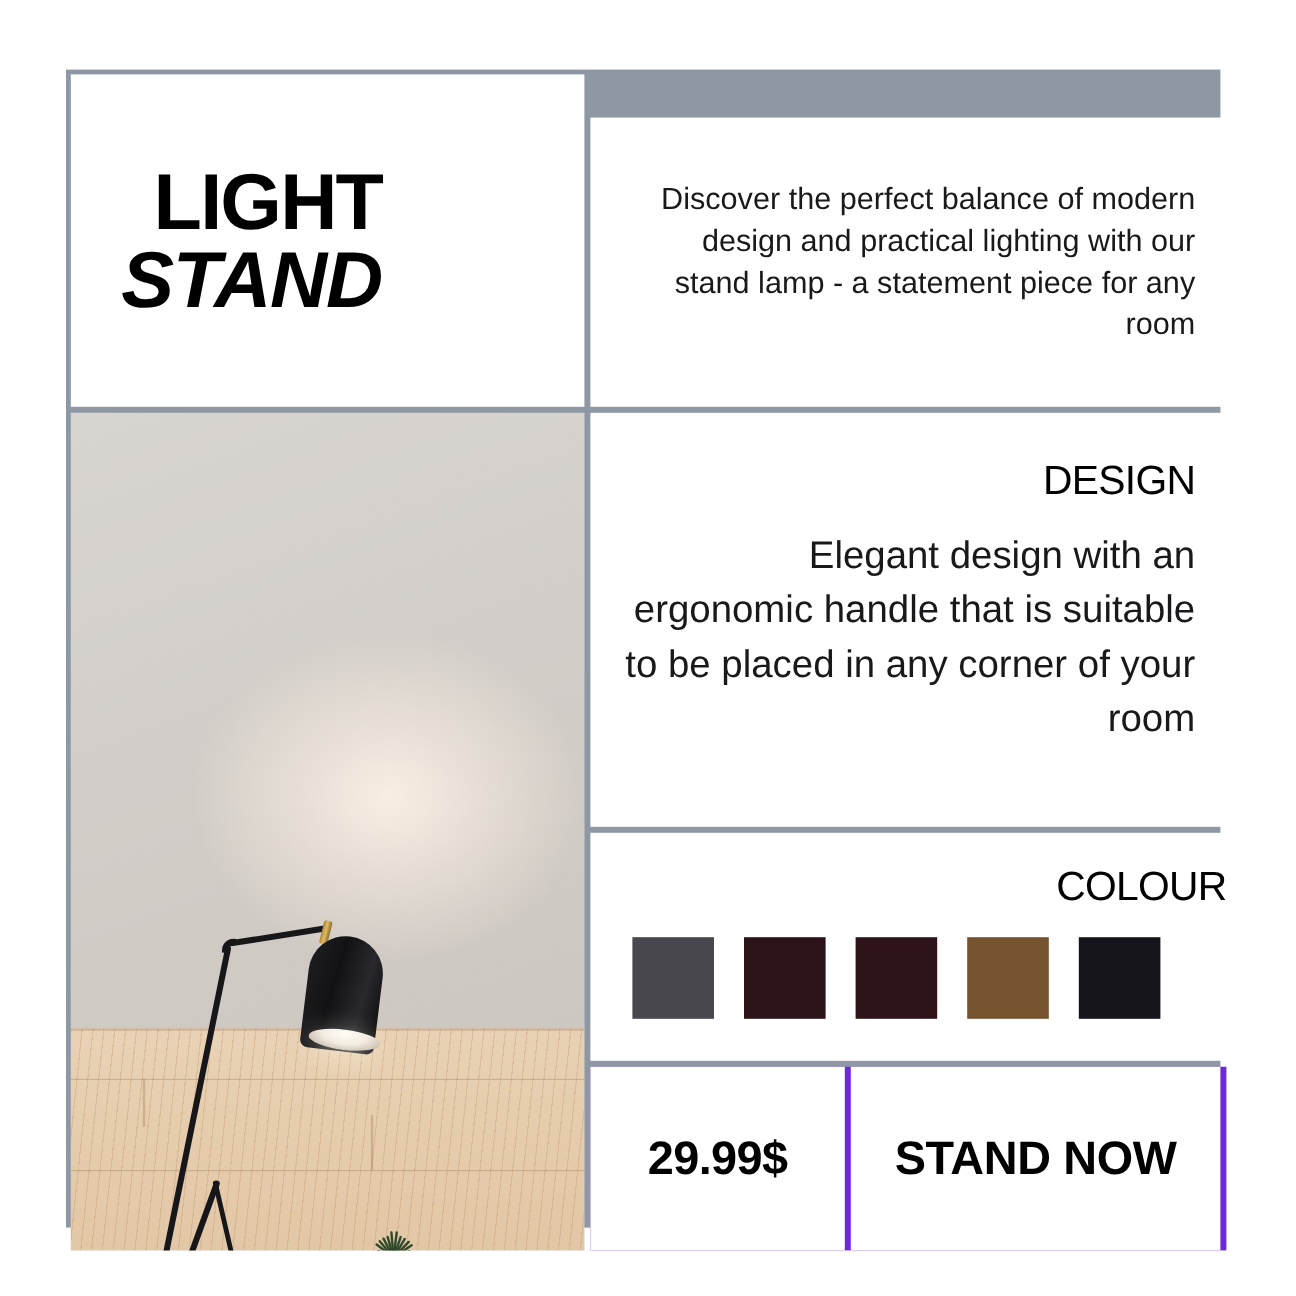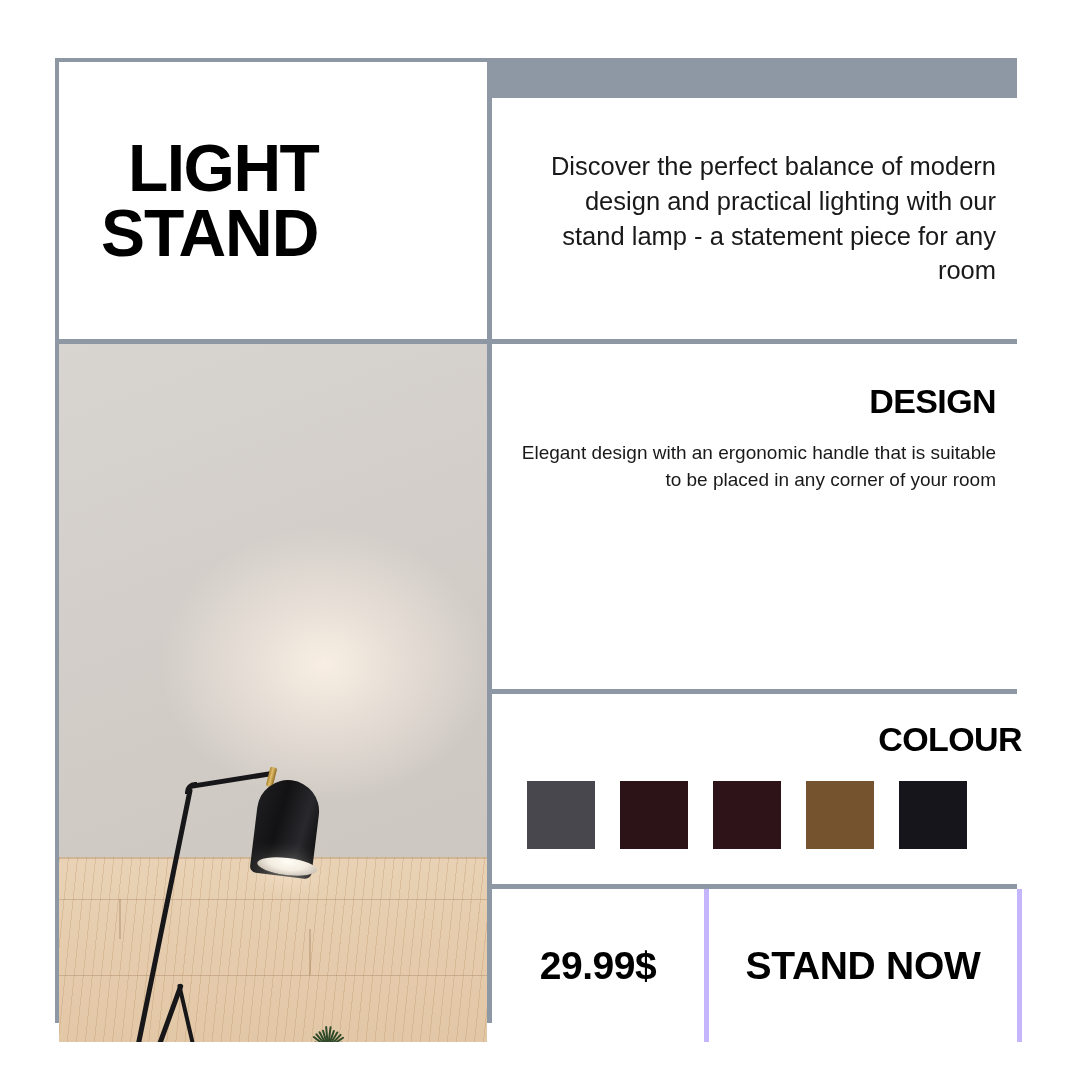--- a/index.html
+++ b/index.html
@@ -26,21 +26,21 @@
 
   
   #title-cell { display:flex; align-items:center; padding-left:42px; }
   .title-text {
     font-size:66px; font-weight:900; line-height:0.98;
     letter-spacing:-1.5px; color:#000;
     font-family:"Liberation Sans", sans-serif;
     font-stretch:condensed;
   }
   .title-line { display:block; }
-  .title-line.second { letter-spacing:-1px; }
+  .title-line.second { letter-spacing:-1px;font-style:italic; }
 
   
   #intro-cell { display:flex; align-items:center; padding:0 26px 0 24px;margin-top:36px; }
   .body-text {
     font-size:25.5px; line-height:1.36; color:#19191b; font-weight:400;
   }
 
   
   #image-cell { grid-row: 2 / span 3; grid-column: 1; background:#d4d0cc; }
   .photo { position:absolute; inset:0; overflow:hidden; }
@@ -104,24 +104,24 @@
   .leg-b { left:118px; top:640px; width:4px; height:180px; transform:rotate(-13deg); transform-origin:top center; }
   .plant { position:absolute; left:243px; top:670px; width:52px; height:34px; }
   .blade {
     position:absolute; left:25px; bottom:0; width:2.4px; height:19px;
     background:#2f4a2a; transform-origin:bottom center; border-radius:2px;
   }
 
   
   #design-cell { padding:38px 26px 0 24px; }
   .section-title {
-    font-size:34px; font-weight:700; letter-spacing:-0.6px; color:#000;
+    font-size:34px; font-weight:400; letter-spacing:-0.6px; color:#000;
     margin-bottom:19px;
   }
-  .design-text { font-size:19px; line-height:1.42; color:#19191b; }
+  .design-text { font-size:32px; line-height:1.42; color:#19191b; }
 
   
   #colour-cell { padding:26px 0 0 35px; }
   #colour-cell .section-title { margin-bottom:22px; }
   .swatches { display:flex; gap:25px; }
   .swatch { width:68px; height:68px; }
 
   
   #bottom-cell {
     grid-column:2; grid-row:4;
@@ -196,21 +196,21 @@
     <div class="section-title">COLOUR</div>
     <div class="swatches">
       <span class="swatch" style="background: rgb(72, 71, 77);"></span>
       <span class="swatch" style="background: rgb(43, 19, 23);"></span>
       <span class="swatch" style="background: rgb(46, 20, 25);"></span>
       <span class="swatch" style="background: rgb(117, 83, 47);"></span>
       <span class="swatch" style="background: rgb(21, 21, 27);"></span>
     </div>
   </div>
 
-  <div id="bottom-cell" style="background: #c4b5fd;">
+  <div id="bottom-cell" style="background: #6d28d9;">
     <div class="bottom-box">
       <span class="price-text">29.99$</span>
     </div>
     <div class="bottom-box">
       <span class="cta-text">STAND NOW</span>
     </div>
   </div>
 
 </div>
 

